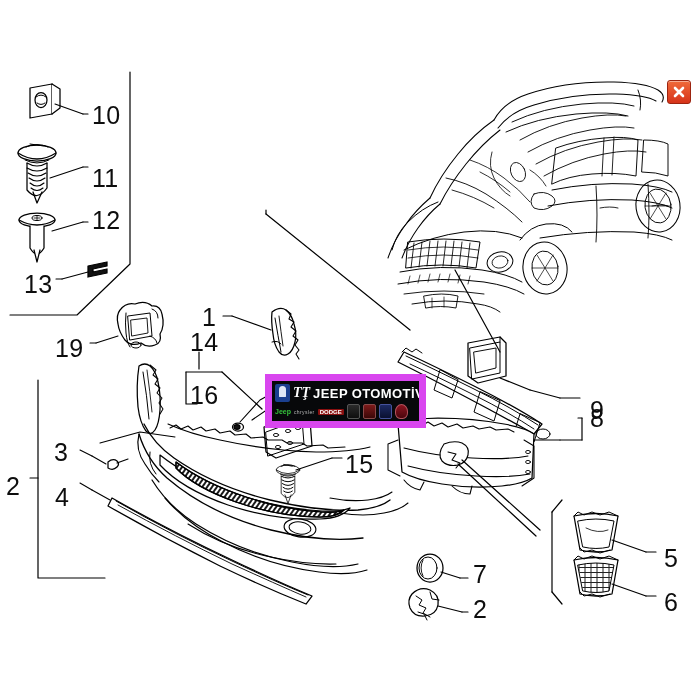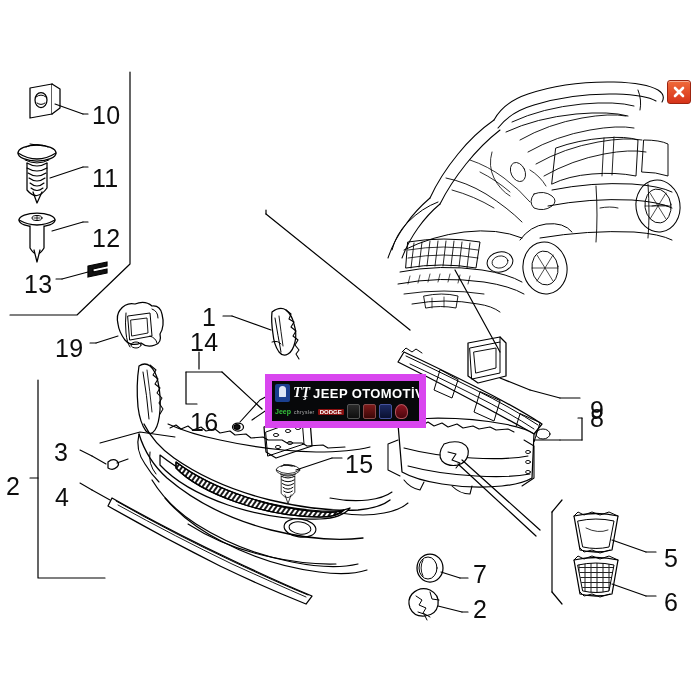--- a/index.html
+++ b/index.html
@@ -448,21 +448,21 @@
   <span class="lbl" id="n2" style="left: 6px; top: 474px;">2</span>
   <span class="lbl" id="n3" style="left: 54px; top: 440px;">3</span>
   <span class="lbl" id="n4" style="left: 55px; top: 485px;">4</span>
   <span class="lbl" id="n5" style="left: 664px; top: 546px;">5</span>
   <span class="lbl" id="n6" style="left: 664px; top: 590px;">6</span>
   <span class="lbl" id="n7" style="left: 473px; top: 562px;">7</span>
   <span class="lbl" id="n8" style="left: 590px; top: 406px;">8</span>
   <span class="lbl" id="n9" style="left: 590px; top: 398px;">9</span>
   <span class="lbl" id="n10" style="left: 92px; top: 103px;">10</span>
   <span class="lbl" id="n11" style="left: 92px; top: 166px;">11</span>
-  <span class="lbl" id="n12" style="left: 92px; top: 226px;">12</span>
+  <span class="lbl" id="n12" style="left: 92px; top: 208px;">12</span>
   <span class="lbl" id="n13" style="left: 24px; top: 272px;">13</span>
   <span class="lbl" id="n14" style="left: 190px; top: 330px;">14</span>
   <span class="lbl" id="n15" style="left: 345px; top: 452px;">15</span>
-  <span class="lbl" id="n16" style="left: 190px; top: 383px; margin-top: 27px;">16</span>
+  <span class="lbl" id="n16" style="left: 190px; top: 383px;">16</span>
   <span class="lbl" id="n17" style="left: 473px; top: 597px;">2</span>
   <span class="lbl" id="n18" style="left: 55px; top: 336px;">19</span>
 
 </div>
 
 </body></html>

